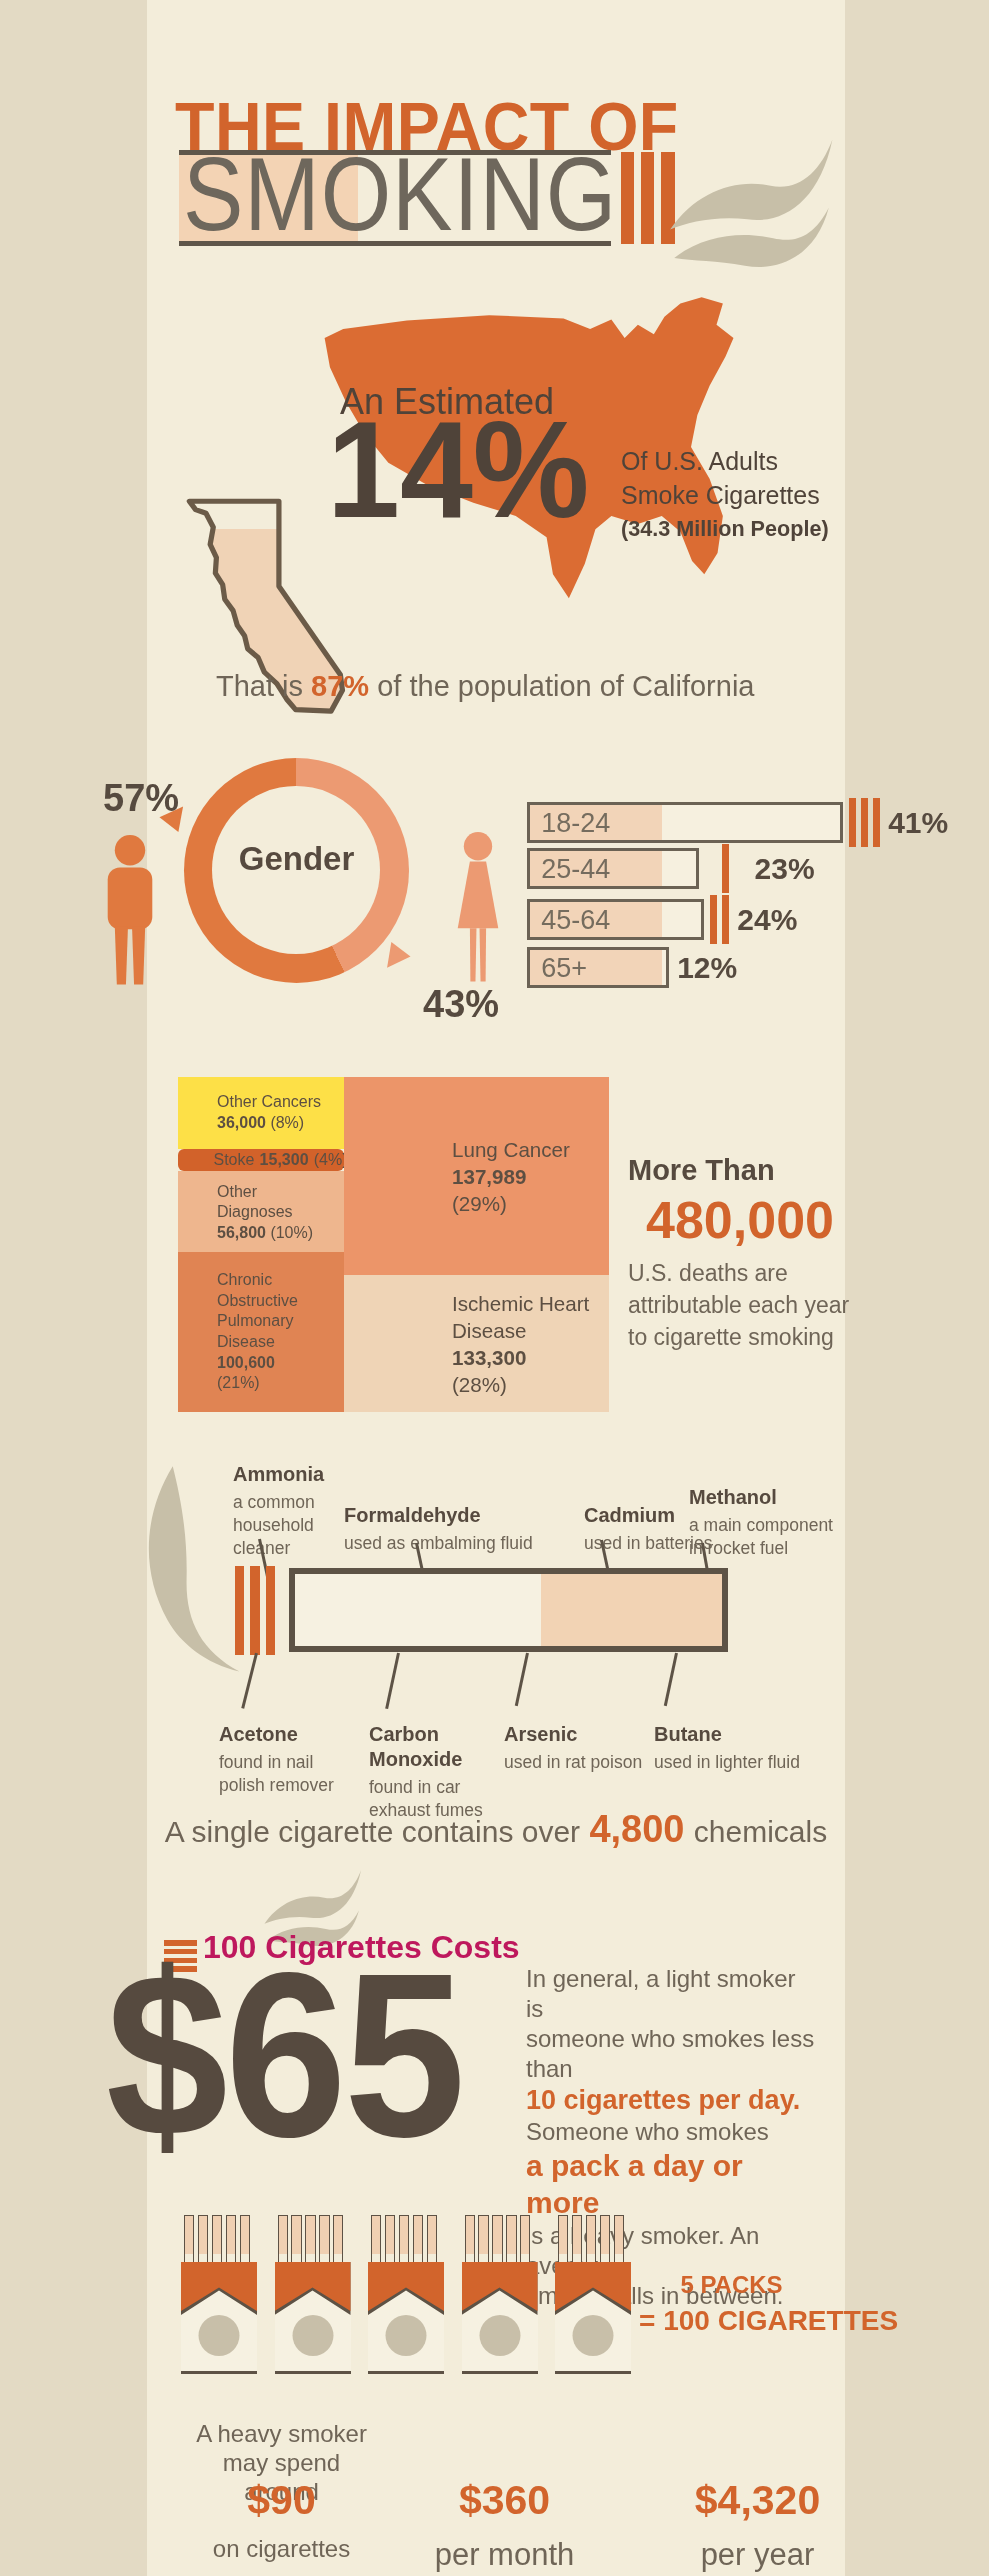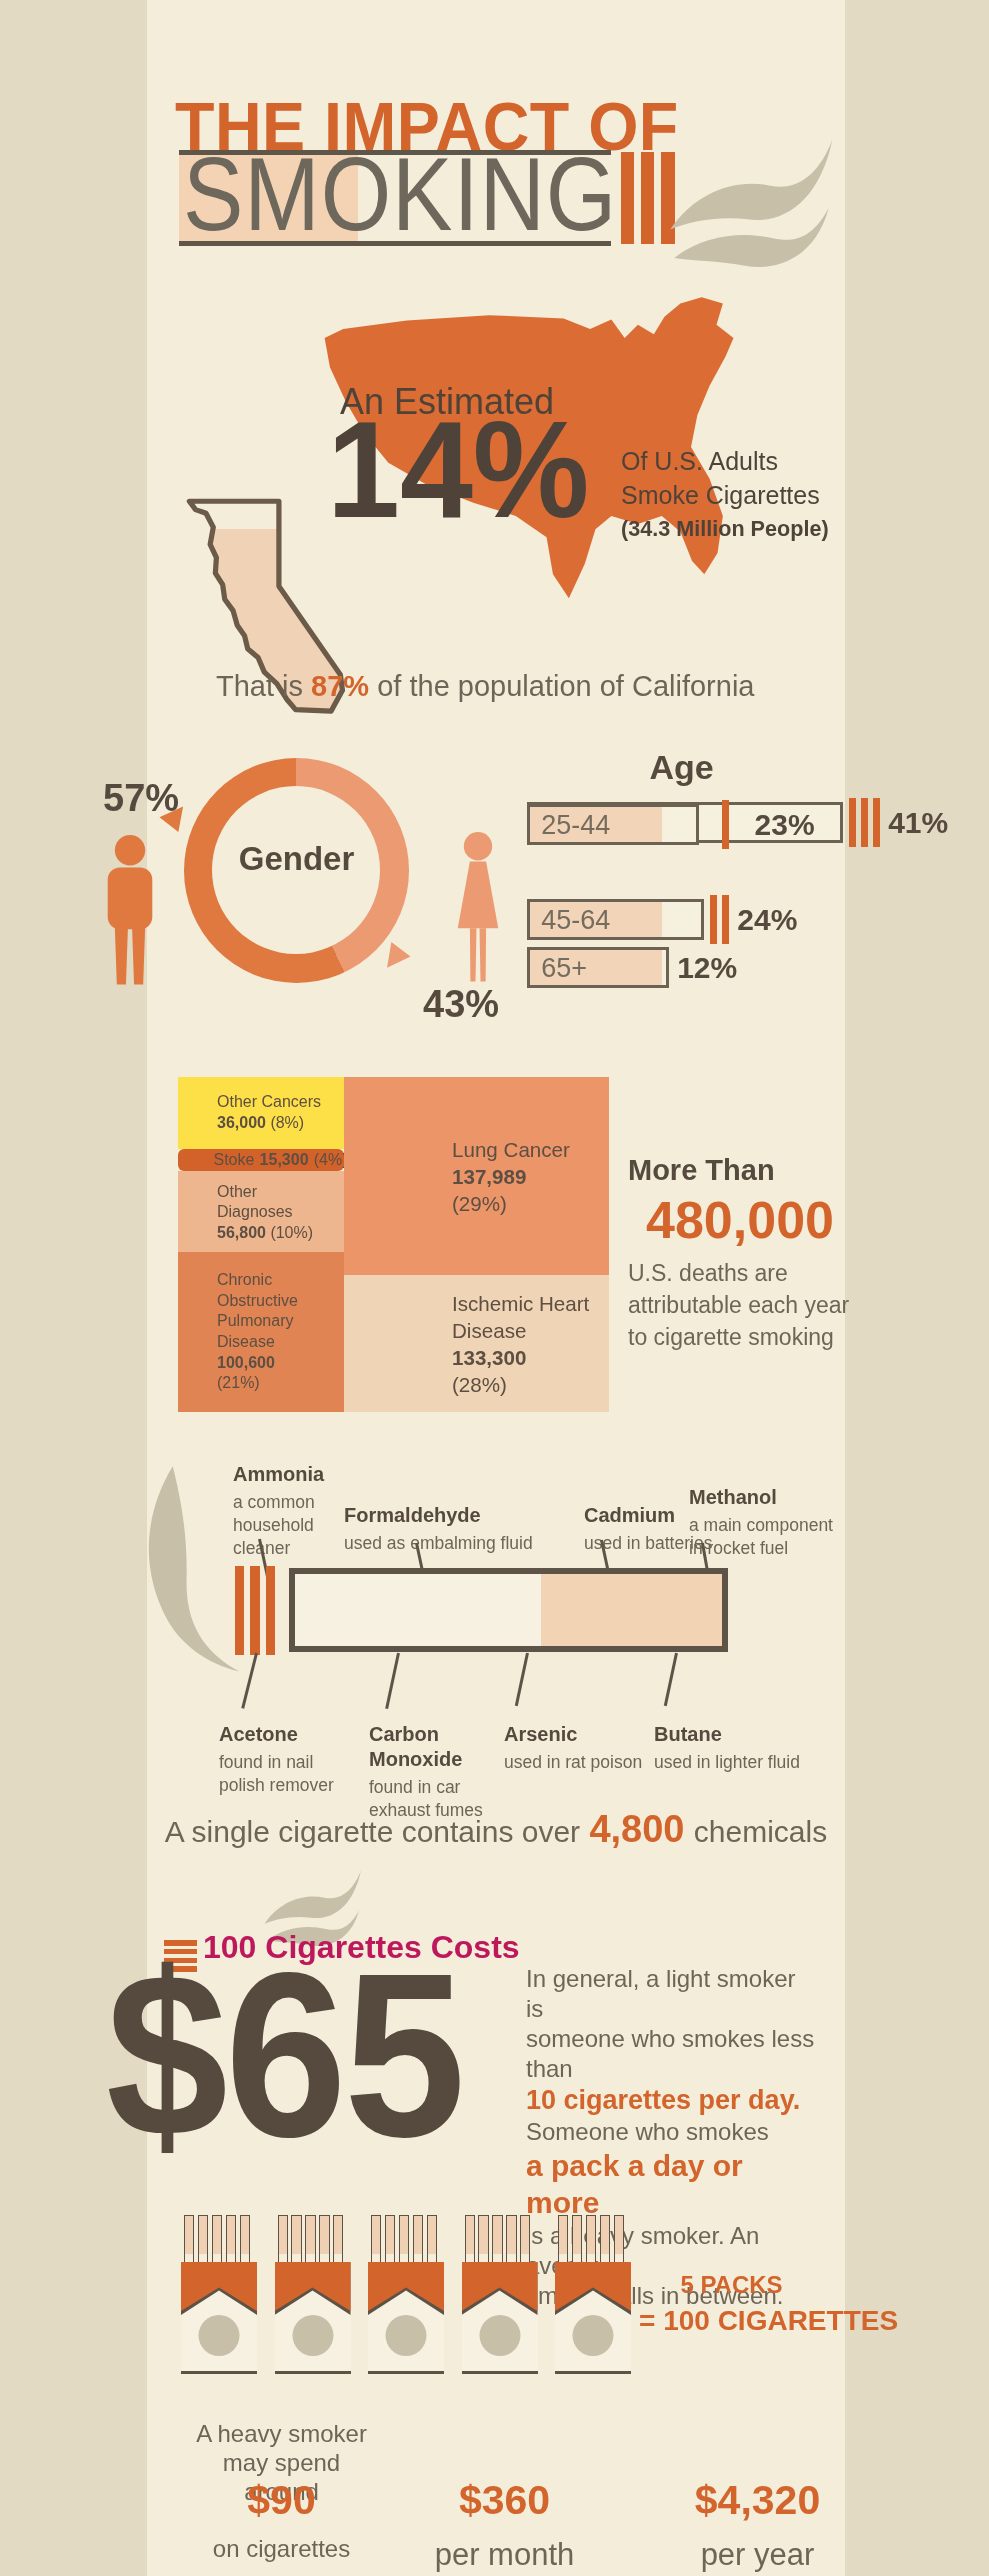--- a/index.html
+++ b/index.html
@@ -192,34 +192,33 @@
   <svg class="abs female-icon" viewBox="0 0 120 300">
     <g fill="#ec9a72">
       <circle cx="60" cy="30" r="28"></circle>
       <path d="M44,60 L76,60 L100,192 L20,192 Z"></path>
       <path d="M44,192 L57,192 L55,297 L45,297 Z"></path>
       <path d="M63,192 L76,192 L75,297 L65,297 Z"></path>
     </g>
   </svg>
   <div class="abs g-43">43%</div>
 
-  <div class="abs age-title">Age</div>
   <div class="age-row" style="top: 802px;">
     <div class="age-bar" style="width: 316px;">
         <div class="age-filter" style="width: 132px;"></div>
       <span class="age-cat">18-24</span>
       </div>
     <div class="age-stripes">
         <div class="s"></div>
         <div class="s"></div>
         <div class="s"></div>
       </div>
     <div class="age-pct">41%</div>
   </div>
-  <div class="age-row" style="top: 804px; gap: 17px;">
+  <div class="age-row" style="top: 848px; gap: 17px;">
     <div class="age-bar" style="width: 172px;">
         <div class="age-filter" style="width: 132px;"></div>
       <span class="age-cat">25-44</span>
       </div>
     <div class="age-stripes">
         <div class="s"></div>
       </div>
     <div class="age-pct">23%</div>
   </div>
   <div class="age-row" style="top: 899px;">

